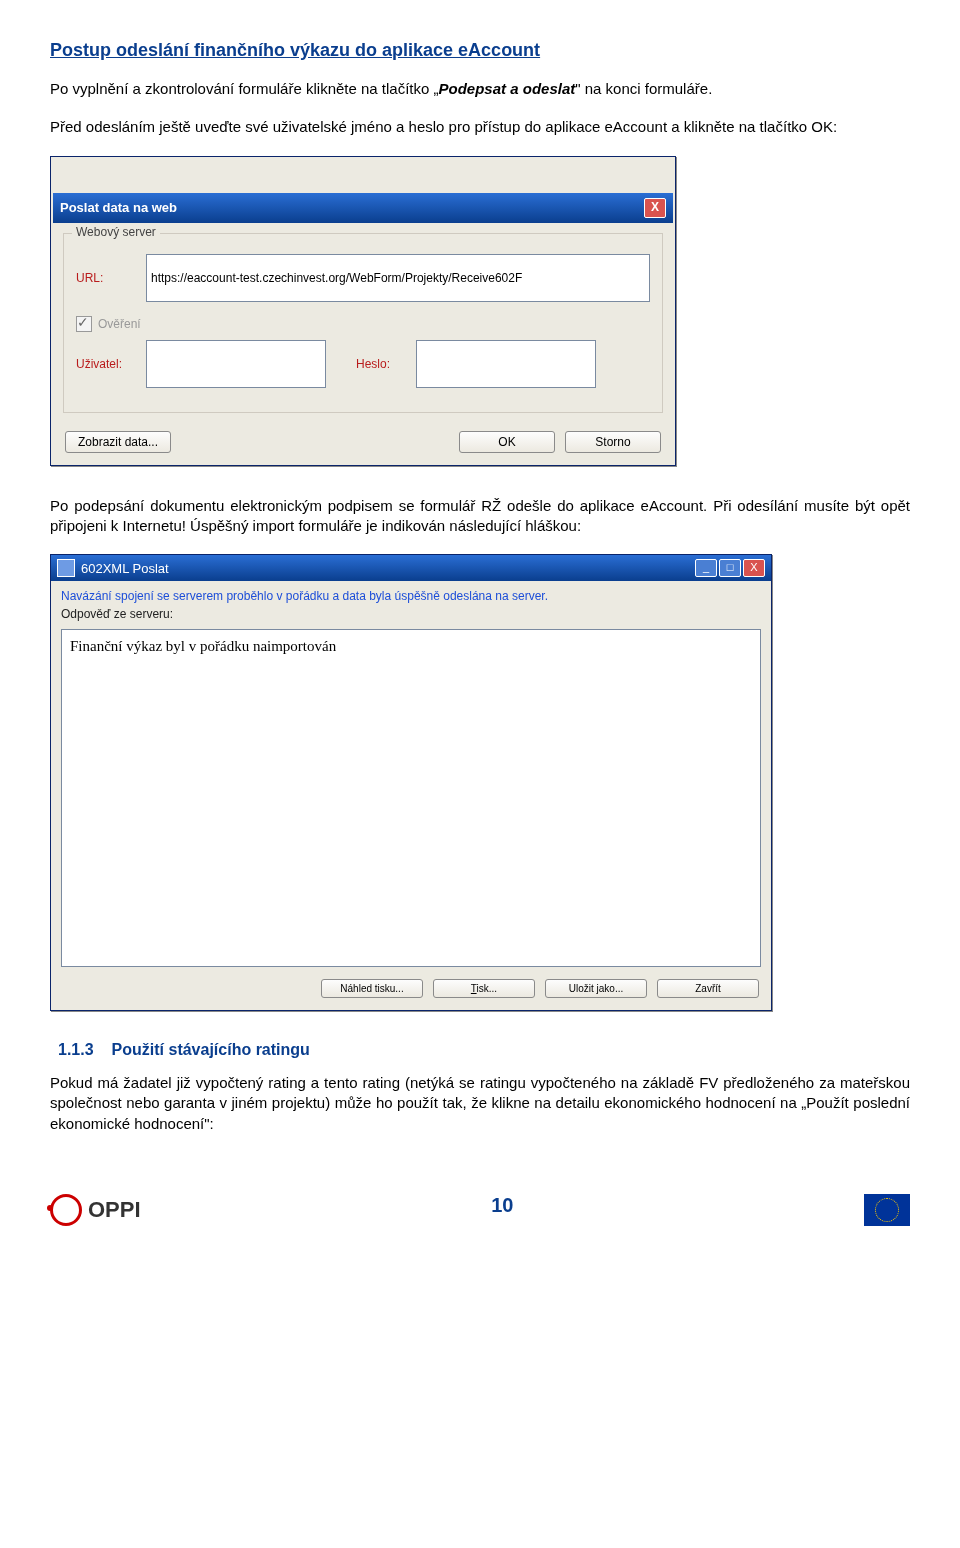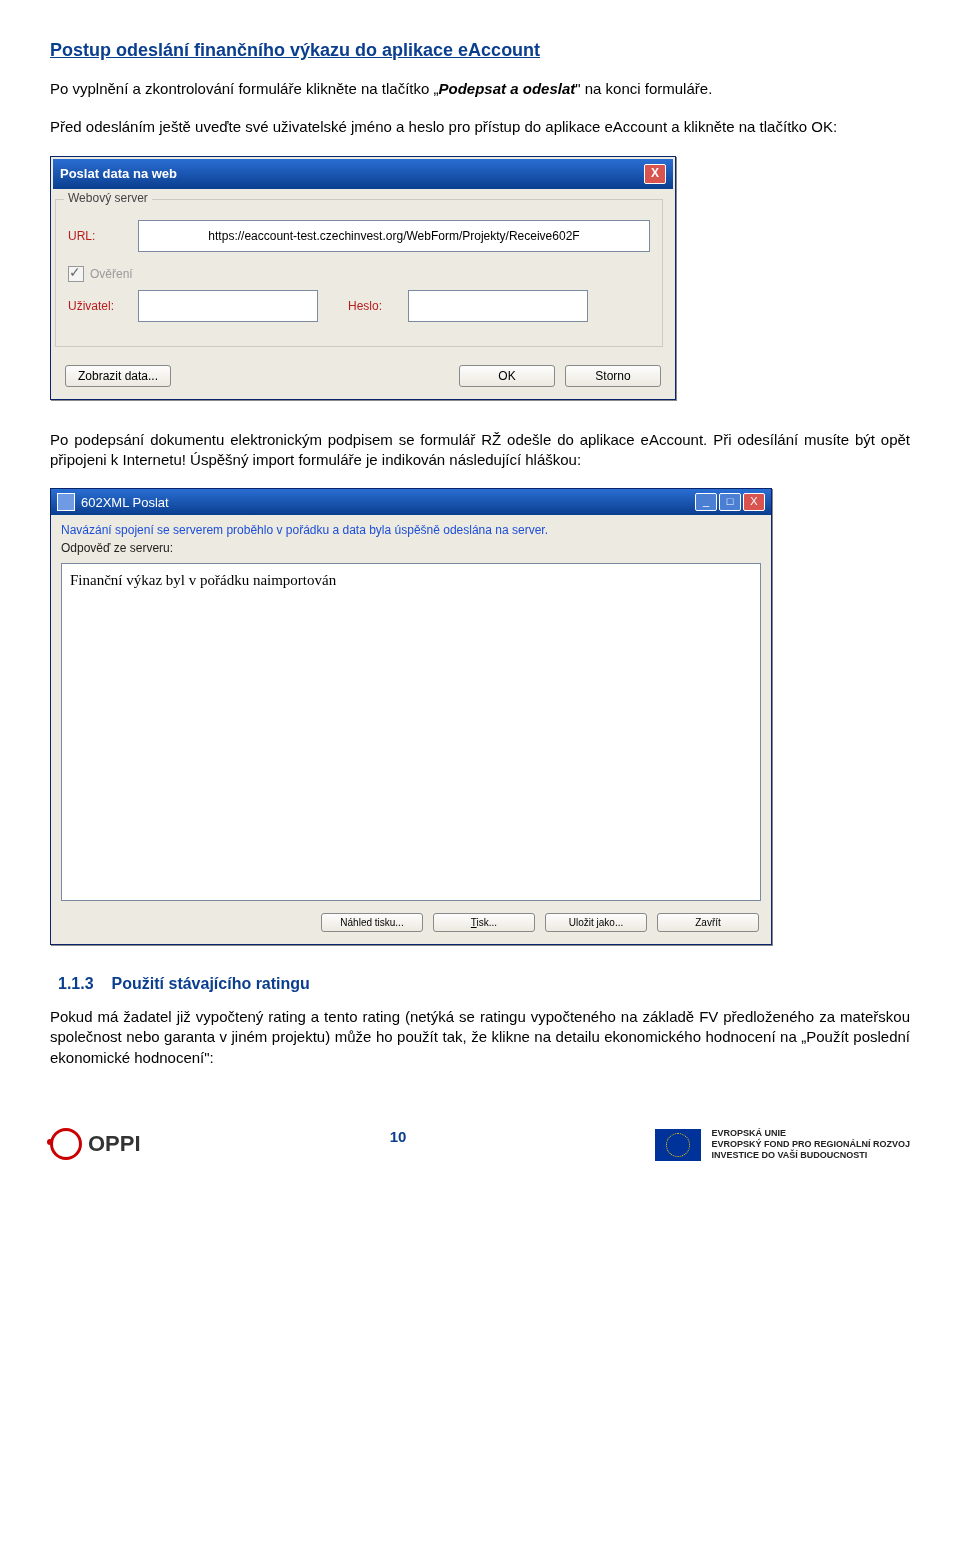--- a/index.html
+++ b/index.html
@@ -32,54 +32,54 @@
   }
   .dlg-title {
     background: linear-gradient(to bottom,#2a6ed4,#0a3e8e);
     color: #fff;
     font-size: 13px;
     font-weight: bold;
     padding: 5px 7px;
     display: flex;
     justify-content: space-between;
     align-items: center;
+    margin-top: 34px;
   }
   .close-x {
     width: 20px; height: 18px;
     background: #d9534f;
     border: 1px solid #fff;
     color: #fff;
     font-weight: bold;
     text-align: center; line-height: 16px;
     font-size: 12px;
     border-radius: 2px;
   }
   .fieldset {
     border: 1px solid #cfcac0;
-    margin: 10px 10px 12px 2px;
+    margin: 10px 10px 12px 10px;
     padding: 12px 12px 16px 12px;
     position: relative;
     background: #eceae1;
   }
   .fieldset .legend {
     position: absolute; top: -9px; left: 8px;
     background: #eceae1;
     padding: 0 4px;
     font-size: 12px; color: #444;
   }
   .row { display: flex; align-items: center; margin: 8px 0; }
   .lbl { font-size: 12px; color: #b91c1c; width: 70px; }
   .txt {
     border: 1px solid #7a8aa0;
     background: #fff;
     height: 20px;
     font-size: 12px;
-    padding: 5px 4px;
+    padding: 13px 4px;
     flex: 1;
-    text-align: center;
   }
   .chk { width: 14px; height: 14px; border:1px solid #999; background:#f4f4f4; display:inline-block; margin-right:6px; position:relative;}
   .chk::after{content:"✓";position:absolute;top:-3px;left:0;font-size:14px;color:#666;}
   .ov { color:#999; font-size:12px; }
   .row2 .txt{width:170px; flex:none;}
   .dlg-buttons {
     display:flex; gap:10px; padding: 6px 12px 10px 12px; align-items:center;
   }
   .btn {
     border:1px solid #8a8a8a;
@@ -117,21 +117,21 @@
   .btnrow2{display:flex; justify-content:flex-end; gap:10px; padding:4px 12px 12px 12px;}
   .btn2{border:1px solid #8a8a8a;background:linear-gradient(#fdfdfd,#ece9e0);font-size:10px;padding:3px 10px;border-radius:3px;min-width:80px;text-align:center;}
   
   .sechead{color:#0a3e8e;font-weight:bold;font-size:16px;margin:10px 0 14px 8px;}
   .numspan{margin-right:18px;}
   
   .footer{display:flex;align-items:flex-start;justify-content:space-between;margin-top:60px;}
   .oppi{display:flex;align-items:center;gap:6px;font-weight:bold;color:#333;font-size:22px;}
   .oppi-logo{width:26px;height:26px;border:3px solid #c00;border-radius:50%;position:relative;}
   .oppi-logo::after{content:"";position:absolute;left:-6px;top:8px;width:6px;height:6px;border-radius:50%;background:#c00;}
-  .pagenum{color:#0a3e8e;font-weight:bold;font-size:15px;}
+  .pagenum{color:#0a3e8e;font-weight:bold;font-size:20px;}
   .eu{display:flex;gap:10px;align-items:center;}
   .euflag{width:46px;height:32px;background:#003399;position:relative;}
   .euflag::after{content:"";position:absolute;left:50%;top:50%;width:22px;height:22px;transform:translate(-50%,-50%);border-radius:50%;border:1px dotted #fc0;}
   .eutxt{font-size:9px;line-height:1.25;font-weight:bold;color:#222;}
 </style>
 </head>
 <body>
 
 <div class="heading">Postup odeslání finančního výkazu do aplikace eAccount</div>
 
@@ -203,19 +203,14 @@
 <p>Pokud má žadatel již vypočtený rating a tento rating (netýká se ratingu vypočteného na základě FV předloženého za mateřskou společnost nebo garanta v jiném projektu) může ho použít tak, že klikne na detailu ekonomického hodnocení na „Použít poslední ekonomické hodnocení":</p>
 
 <div class="footer">
   <div class="oppi">
     <div class="oppi-logo"></div>
     <span>OPPI</span>
   </div>
   <div class="pagenum">10</div>
   <div class="eu">
     <div class="euflag"></div>
-    <div class="eutxt">
-      <div>EVROPSKÁ UNIE</div>
-      <div>EVROPSKÝ FOND PRO REGIONÁLNÍ ROZVOJ</div>
-      <div>INVESTICE DO VAŠÍ BUDOUCNOSTI</div>
-    </div>
   </div>
 </div>
 
 </body></html>

